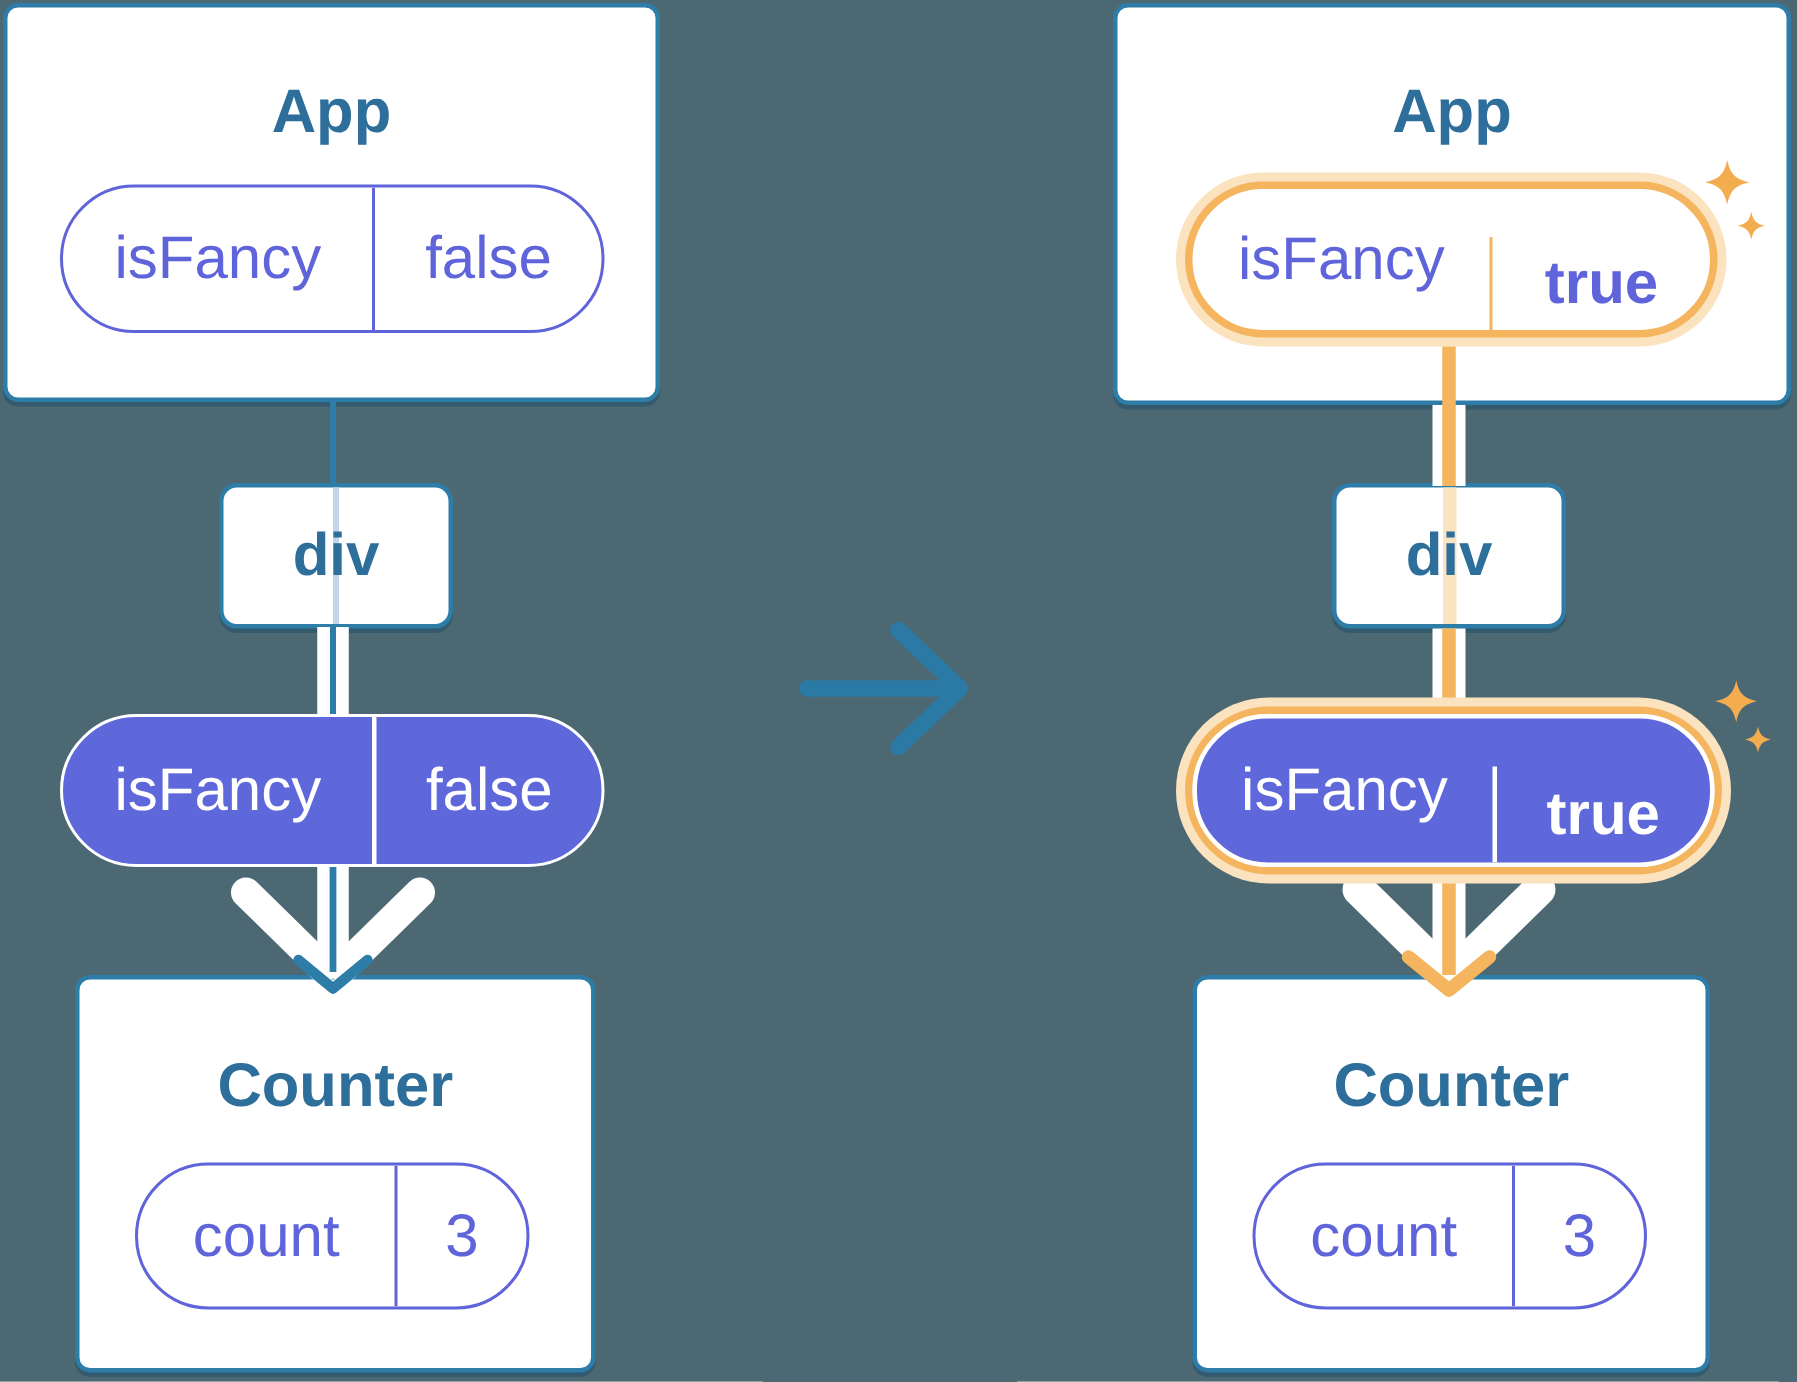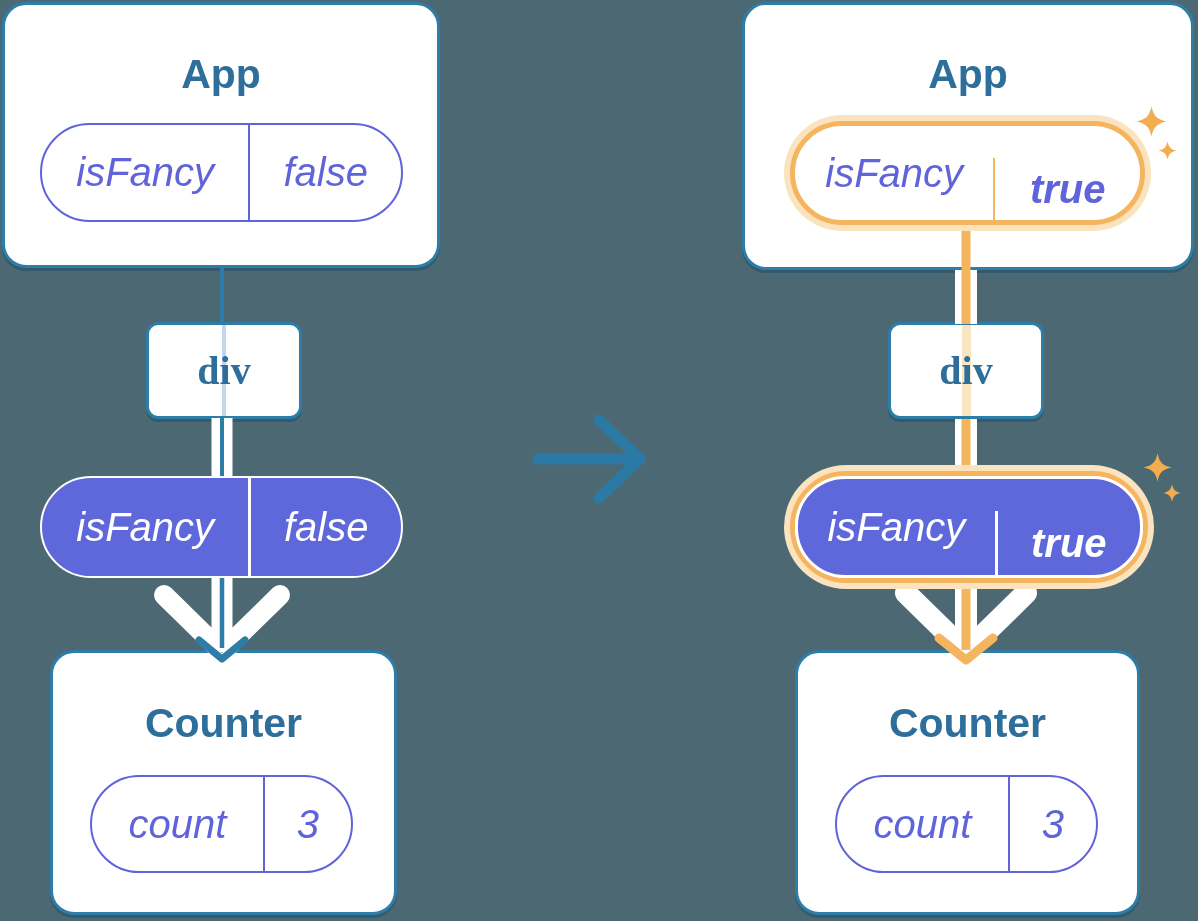--- a/index.html
+++ b/index.html
@@ -11,57 +11,56 @@
     width: 1198px; height: 921px;
     background: #4C6873;
     overflow: hidden;
   }
 
   
   .box {
     position: absolute;
     background: #fff;
     border: 3px solid #2E7DA8;
-    border-radius: 24px;
+    border-radius: 10px;
     box-shadow: 0 3px 0 rgba(31,80,104,.55);
     z-index: 1;
   }
   .box-title {
     position: absolute;
     left: 0; width: 100%;
     text-align: center;
     color: #2D6E9B;
     font-size: 41px;
     font-weight: 600;
   }
   .div-box {
     display: flex; align-items: center; justify-content: center;
     color: #2D6E9B; font-size: 40px; font-weight: 600;
     border-radius: 12px;
-    font-family: Liberation Serif, serif;
   }
   .pass-line {
     position: absolute;
     top: 0; bottom: 0;
     left: 50%;
   }
   .pass-line.blue  { width: 4px; margin-left: -2px;  background: #C5D4EC; }
   .pass-line.peach { width: 9px; margin-left: -4.5px; background: #FAE4C2; }
   .div-label { position: relative; }
 
   
   .pill {
     position: absolute;
     display: flex; align-items: stretch;
     border-radius: 60px;
     font-size: 40px;
     z-index: 6;
     overflow: hidden;
   }
-  .seg { display: flex; align-items: center; justify-content: center; font-style: italic; }
+  .seg { display: flex; align-items: center; justify-content: center; }
   .seg-l { width: 57.5%; }
   .seg-r { flex: 1; }
 
   .outline-pill { background: #fff; border: 2px solid #6064DA; color: #6064DA; }
   .outline-pill .seg-r { border-left: 2px solid #6064DA; }
 
   .fill-pill { background: #5F68DB; border: 2px solid #fff; color: #fff; }
   .fill-pill .seg-r { border-left: 3px solid #fff; }
 
   

